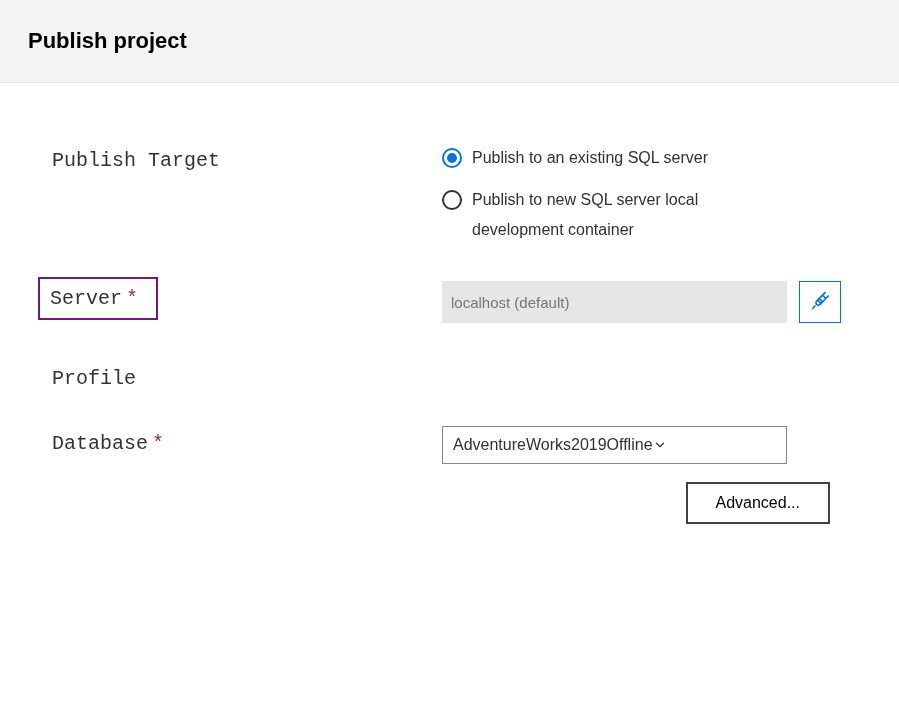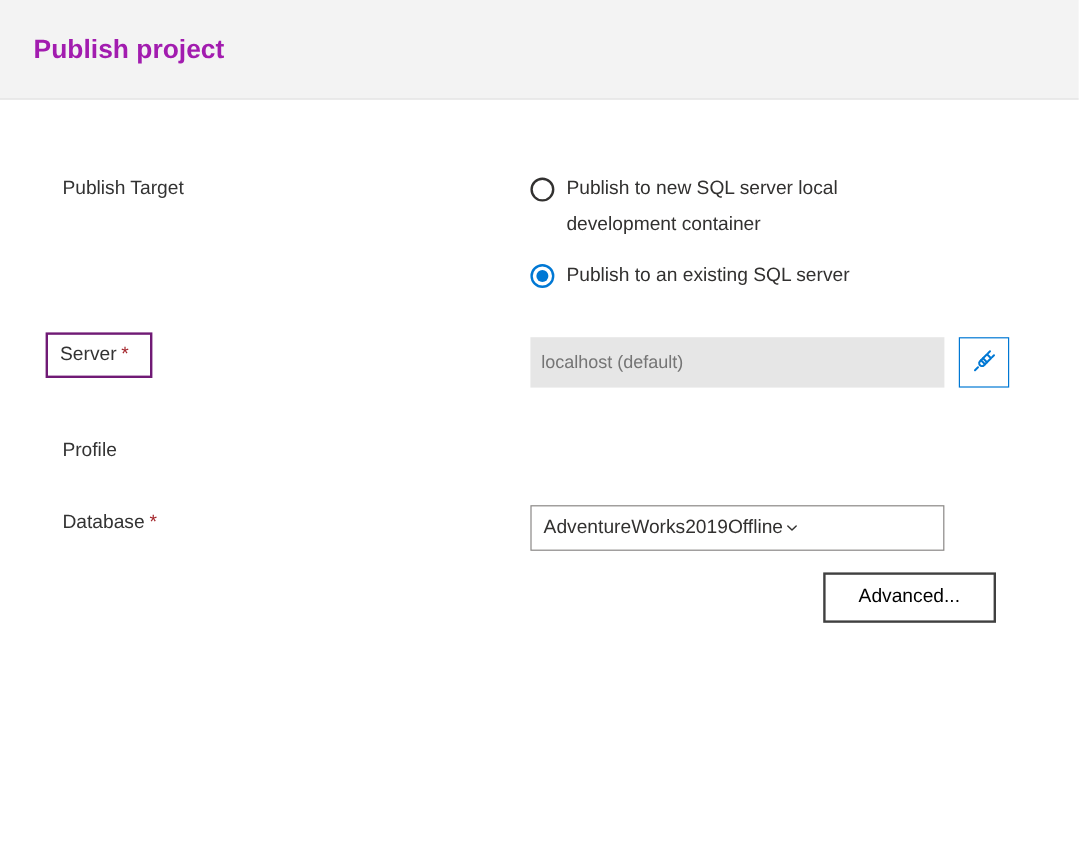--- a/index.html
+++ b/index.html
@@ -13,36 +13,37 @@
       overflow: hidden;
     }
     .header {
       background: #f3f3f3;
       padding: 28px 28px 28px 28px;
       border-bottom: 1px solid #e1e1e1;
     }
     .header h1 {
       font-size: 22px;
       font-weight: 600;
-      color: #a21caf;
+      color: #000000;
     }
     .form-area {
       padding: 60px 40px 40px 52px;
     }
     .form-row {
       display: flex;
       align-items: flex-start;
       margin-bottom: 36px;
     }
     .form-row.server-row { margin-bottom: 38px; }
     .label-col {
       width: 390px;
       padding-top: 6px;
-      font-size: 16px;
+      font-size: 20px;
       color: #333;
+      font-family: Liberation Mono, monospace;
     }
     .label-col .req { color: #a4262c; margin-left: 4px; }
     .highlight-box {
       display: inline-block;
       border: 2px solid #701a75;
       padding: 8px 18px 8px 10px;
       margin-left: -14px;
       margin-top: -10px;
     }
     .control-col {
@@ -138,27 +139,27 @@
 
 <div class="header">
   <h1>Publish project</h1>
 </div>
 
 <div class="form-area">
 
   <div class="form-row">
     <div class="label-col">Publish Target</div>
     <div class="control-col">
+      <div class="radio-line">
+        <span class="radio-circle checked"></span>
+        <span class="long-label" style="font-size:16px;">Publish to an existing SQL server</span>
+      </div>
       <div class="radio-line" style="align-items:flex-start;">
         <span class="radio-circle" style="margin-top:5px;"></span>
         <span class="long-label" style="font-size:16px;">Publish to new SQL server local development container</span>
-      </div>
-      <div class="radio-line">
-        <span class="radio-circle checked"></span>
-        <span class="long-label" style="font-size:16px;">Publish to an existing SQL server</span>
       </div>
     </div>
   </div>
 
   <div class="form-row server-row">
     <div class="label-col">
       <span class="highlight-box">
         <span>Server</span><span class="req">*</span>
       </span>
     </div>

